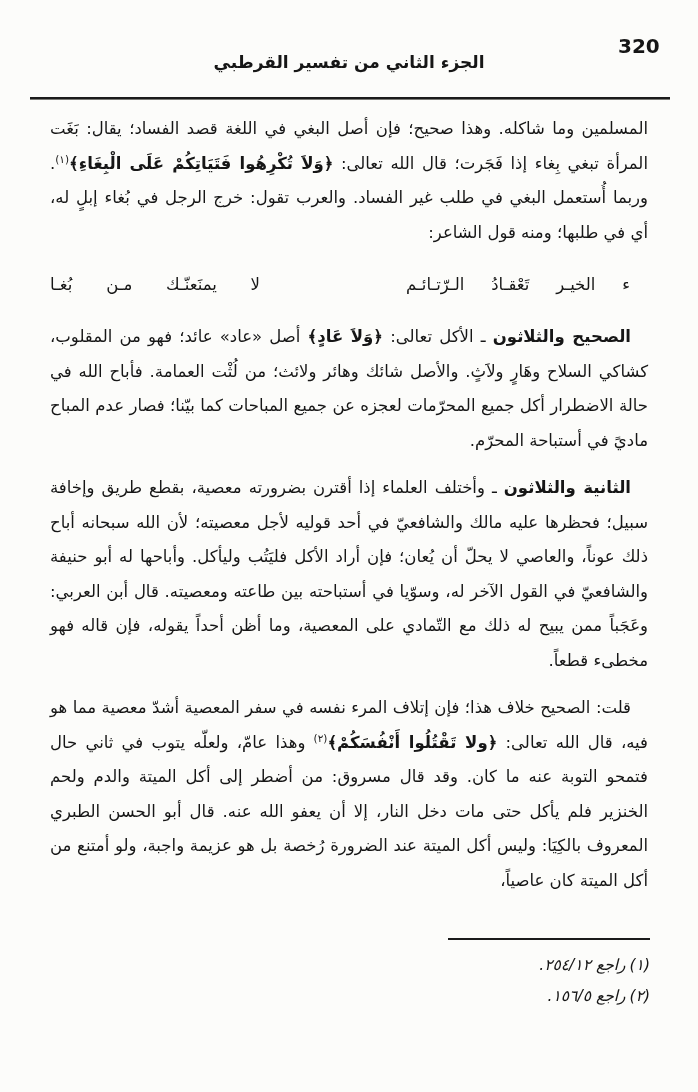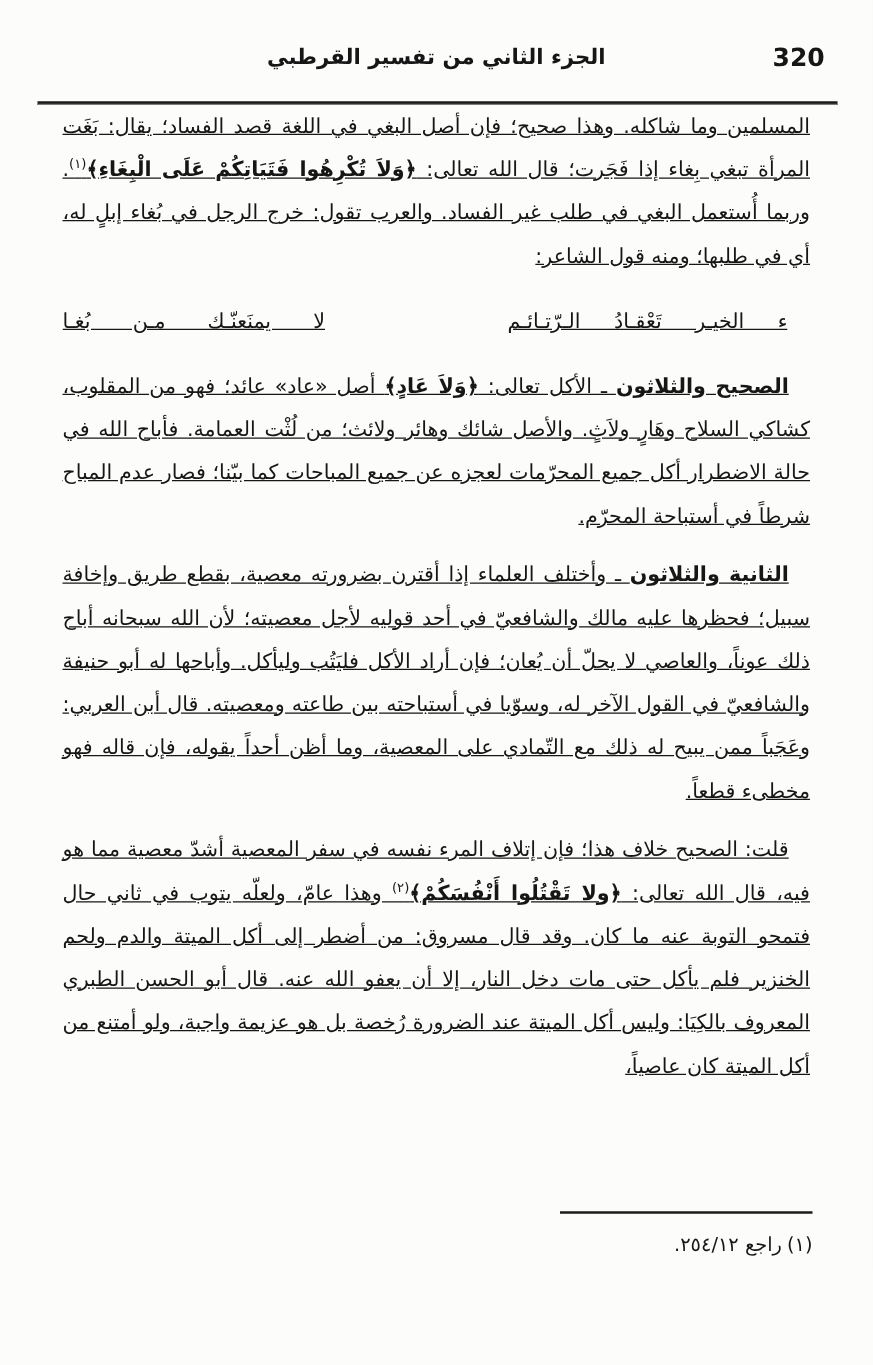--- a/index.html
+++ b/index.html
@@ -12,21 +12,21 @@
     position: relative;
     width: 698px; height: 1092px;
     background: #fcfcfa;
     color: #161616;
     overflow: hidden;
     direction: rtl;
   }
   
   .header {
     position: relative;
-    padding-top: 36px;
+    padding-top: 52px;
     height: 36px;
   }
   .header-title {
     text-align: center;
     font-weight: bold;
     font-size: 17px;
     letter-spacing: 0.2px;
   }
   .page-number {
     position: absolute;
@@ -38,25 +38,24 @@
     direction: ltr;
   }
   .header-rule {
     margin: 9px 28px 0 30px;
     height: 2px;
     background: #1b1b1b;
     border-bottom: 1px solid #7a7a76;
   }
   
   .content {
-    padding: 0 50px 0 50px;
+    padding: 12px 50px 0 50px;
     font-size: 16.5px;
     line-height: 34.5px;
     text-align: justify;
-    text-decoration: underline;
   }
   .para { margin: 0; }
   .para + .para, .poem + .para { margin-top: 13px; }
   .indent { text-indent: 17px; }
   .section-heading { font-weight: bold; }
   .quran { font-weight: bold; }
   .fnref {
     font-size: 10.5px;
     vertical-align: super;
     line-height: 0;
@@ -81,20 +80,21 @@
   .hemi-right { width: 210px; }
   .hemi-left  { width: 224px; }
   
   .footnote-area {
     position: absolute;
     bottom: 80px;
     right: 48px;
     width: 320px;
     font-size: 15.5px;
     line-height: 31px;
+    font-style: italic;
   }
   .footnote-rule {
     width: 202px;
     height: 2px;
     background: #1b1b1b;
     margin-bottom: 10px;
   }
   .footnote-line { white-space: nowrap; }
   .footnote-marker { margin-left: 4px; }
 </style>
@@ -115,26 +115,27 @@
 
     <div class="poem">
       <div class="verse-line">
         <span class="hemi hemi-left">ء الخيـر تَعْقـادُ الـرّتـائـم</span>
         <span class="hemi hemi-right">لا يمنَعنّـك مـن بُغـا</span>
       </div>
       <div class="verse-line">
       </div>
     </div>
 
-    <p class="para indent"><span class="section-heading">الصحيح والثلاثون</span><span> ـ الأكل تعالى: </span><span class="quran">﴿وَلاَ عَادٍ﴾</span><span> أصل «عاد» عائد؛ فهو من المقلوب، كشاكي السلاح وهَارٍ ولاَثٍ. والأصل شائك وهائر ولائث؛ من لُثْت العمامة. فأباح الله في حالة الاضطرار أكل جميع المحرّمات لعجزه عن جميع المباحات كما بيّنا؛ فصار عدم المباح شرطاً في أستباحة المحرّم.</span></p>
+    <p class="para indent"><span class="section-heading">الصحيح والثلاثون</span><span> ـ الأكل تعالى: </span><span class="quran">﴿وَلاَ عَادٍ﴾</span><span> أصل «عاد» عائد؛ فهو من المقلوب، كشاكي السلاح وهَارٍ ولاَثٍ. والأصل شائك وهائر ولائث؛ من لُثْت العمامة. فأباح الله في حالة الاضطرار أكل جميع المحرّمات لعجزه عن جميع المباحات كما بيّنا؛ فصار عدم المباح ماديً في أستباحة المحرّم.</span></p>
 
     <p class="para indent"><span class="section-heading">الثانية والثلاثون</span><span> ـ وأختلف العلماء إذا أقترن بضرورته معصية، بقطع طريق وإخافة سبيل؛ فحظرها عليه مالك والشافعيّ في أحد قوليه لأجل معصيته؛ لأن الله سبحانه أباح ذلك عوناً، والعاصي لا يحلّ أن يُعان؛ فإن أراد الأكل فليَتُب وليأكل. وأباحها له أبو حنيفة والشافعيّ في القول الآخر له، وسوّيا في أستباحته بين طاعته ومعصيته. قال أبن العربي: وعَجَباً ممن يبيح له ذلك مع التّمادي على المعصية، وما أظن أحداً يقوله، فإن قاله فهو مخطىء قطعاً.</span></p>
 
     <p class="para indent"><span>قلت: الصحيح خلاف هذا؛ فإن إتلاف المرء نفسه في سفر المعصية أشدّ معصية مما هو فيه، قال الله تعالى: </span><span class="quran">﴿ولا تَقْتُلُوا أَنْفُسَكُمْ﴾</span><sup class="fnref">(٢)</sup><span> وهذا عامّ، ولعلّه يتوب في ثاني حال فتمحو التوبة عنه ما كان. وقد قال مسروق: من أضطر إلى أكل الميتة والدم ولحم الخنزير فلم يأكل حتى مات دخل النار، إلا أن يعفو الله عنه. قال أبو الحسن الطبري المعروف بالكِيَا: وليس أكل الميتة عند الضرورة رُخصة بل هو عزيمة واجبة، ولو أمتنع من أكل الميتة كان عاصياً،</span></p>
 
   </div>
 
   <div class="footnote-area">
     <div class="footnote-rule"></div>
     <div class="footnote-line"><span class="footnote-marker">(١)</span><span>راجع ٢٥٤/١٢.</span></div>
+    <div class="footnote-line"><span class="footnote-marker">(٢)</span><span>راجع ١٥٦/٥.</span></div>
   </div>
 
 </div>
 
 </body></html>

